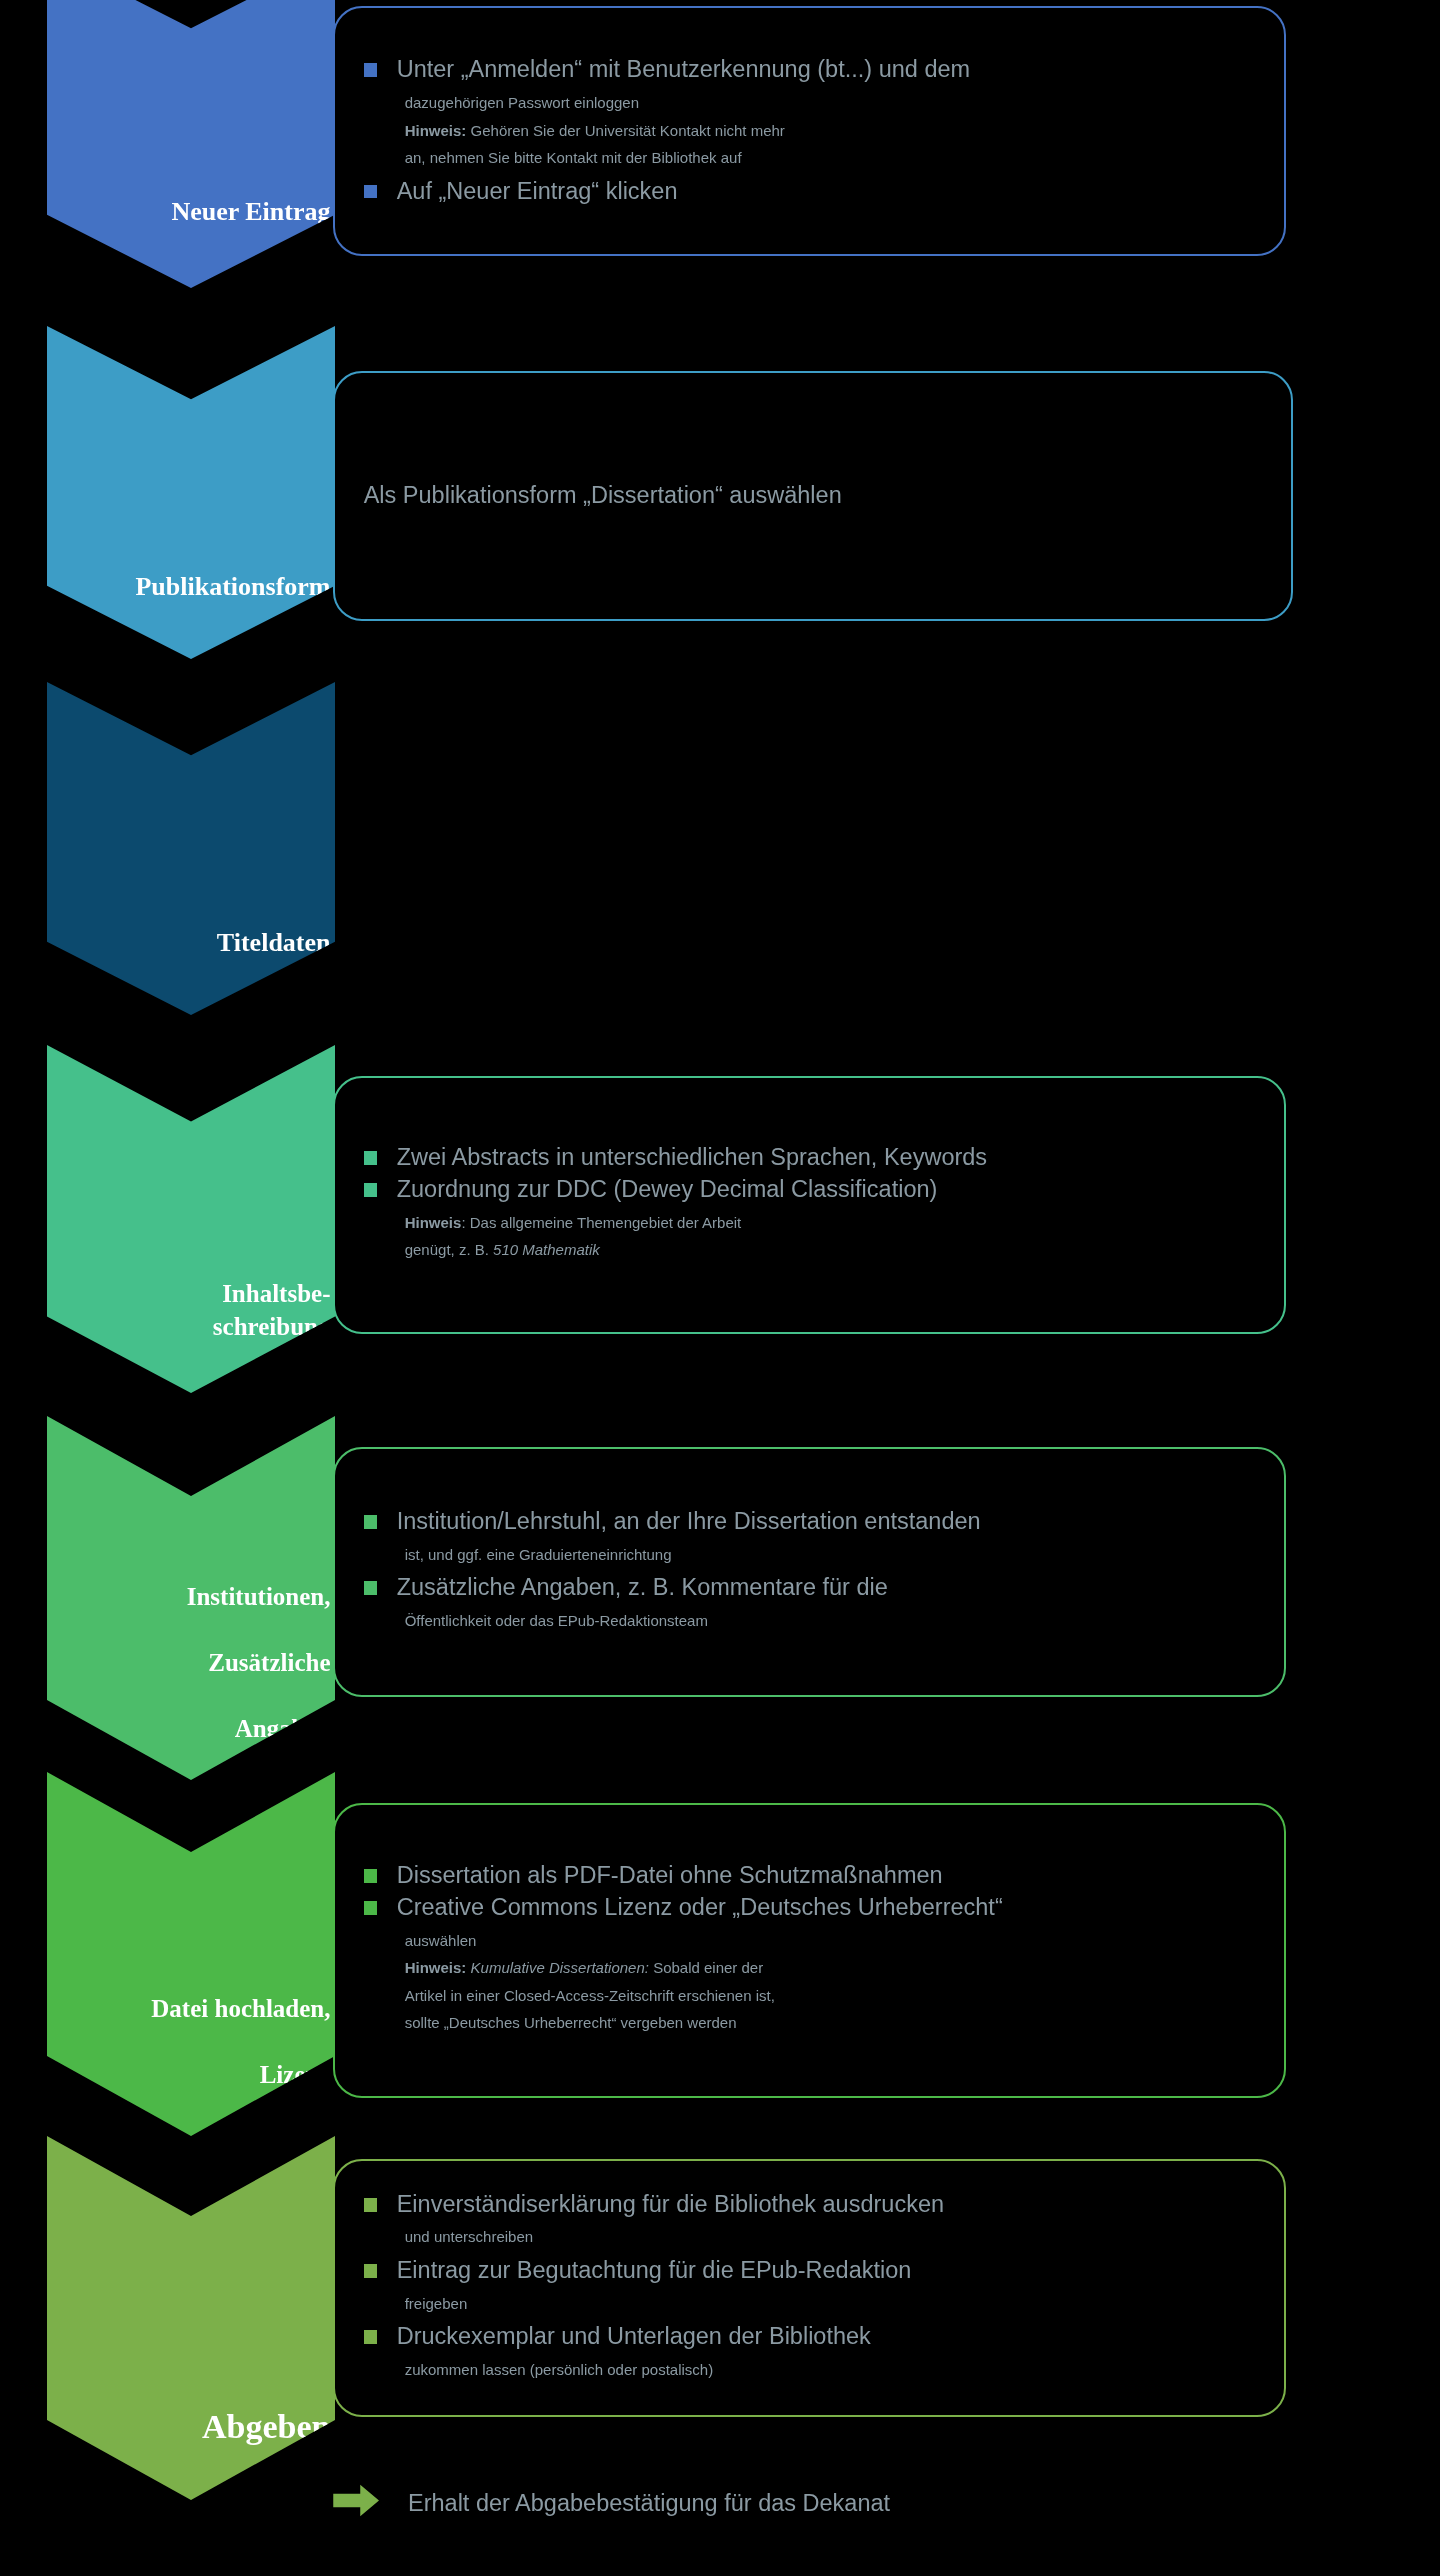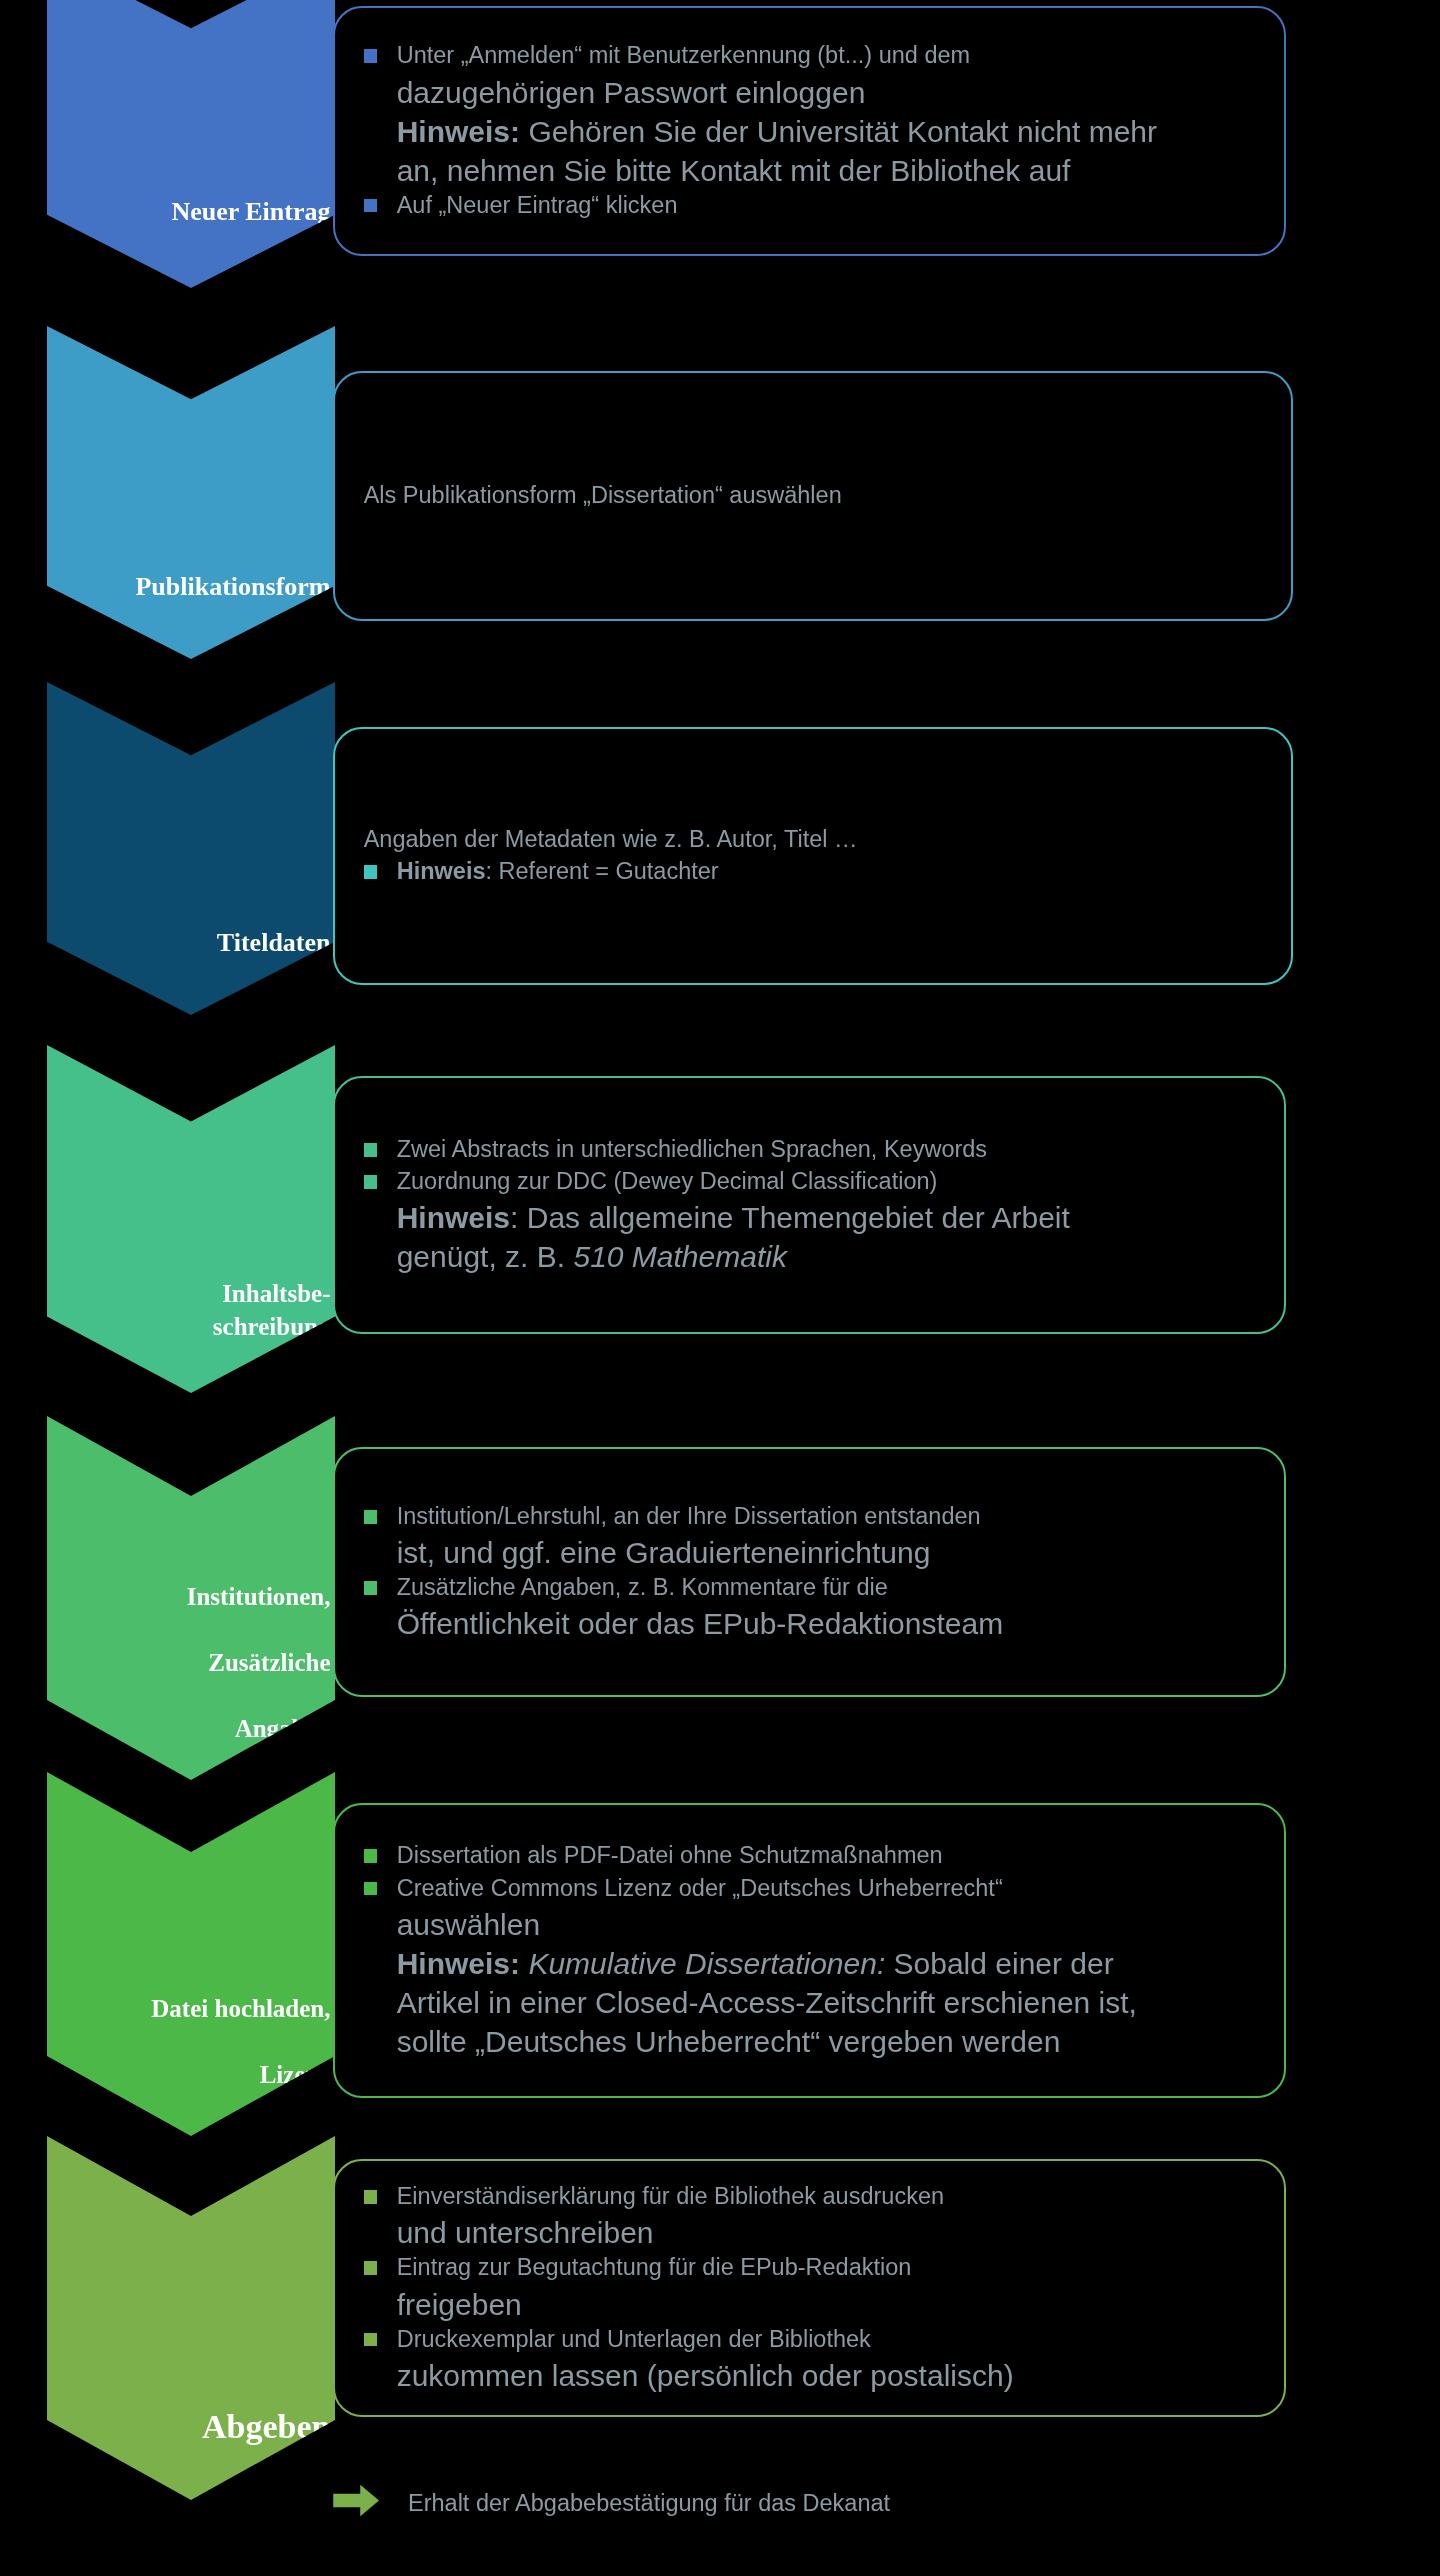--- a/index.html
+++ b/index.html
@@ -83,23 +83,23 @@
     left: 12px;
     top: 9px;
     width: 13.6px;
     height: 13.6px;
     background: var(--bullet-color, #4472c4);
   }
   li.nobullet {
     position: relative;
     padding-left: 45px;
     color: #8b9aa3;
-    font-size: 30px;
+    font-size: 15px;
     line-height: 1.30;
-    margin: 0;
+    margin: 8px;
   }
   li.nobullet::before { content: none; }
 
   p.plain {
     color: #8b9aa3;
     font-size: 23.5px;
     line-height: 1.30;
     margin: 0 0 1.5px 0;
     padding-left: 12px;
   }
@@ -146,28 +146,20 @@
     <div class="chevron" style="top: 326px; height: 333px; background: rgb(61, 157, 198);">
       <div class="chevron-label" style="font-size: 26px; padding-bottom: 55px;">Publikationsform</div>
     </div>
     <div class="box" style="top: 371px; height: 250px; width: 960px; border-color: rgb(61, 157, 198);">
       <div class="box-inner">
         <p class="plain">Als Publikationsform „Dissertation“ auswählen</p>
       </div>
     </div>
     <div class="chevron" style="top: 682px; height: 333px; background: #0c4a6e;">
       <div class="chevron-label" style="font-size: 26px; padding-bottom: 55px;">Titeldaten</div>
-    </div>
-    <div class="box" style="top: 727px; height: 258px; width: 960px; border-color: rgb(64, 197, 191);">
-      <div class="box-inner">
-        <p class="plain">Angaben der Metadaten wie z. B. Autor, Titel …</p>
-        <ul class="bullets" style="--bullet-color: #40c5bf;">
-          <li class="bullet"><span class="hinweis">Hinweis</span><span>: Referent = Gutachter</span></li>
-        </ul>
-      </div>
     </div>
     <div class="chevron" style="top: 1045px; height: 348px; background: rgb(69, 192, 139);">
       <div class="chevron-label" style="font-size: 25px; padding-bottom: 50px;">Inhaltsbe-
 schreibung</div>
     </div>
     <div class="box" style="top: 1076px; height: 258px; width: 953px; border-color: rgb(69, 192, 139);">
       <div class="box-inner">
         <ul class="bullets" style="--bullet-color: #45c08b;">
           <li class="bullet">Zwei Abstracts in unterschiedlichen Sprachen, Keywords</li>
           <li class="bullet">Zuordnung zur DDC (Dewey Decimal Classification)</li>

